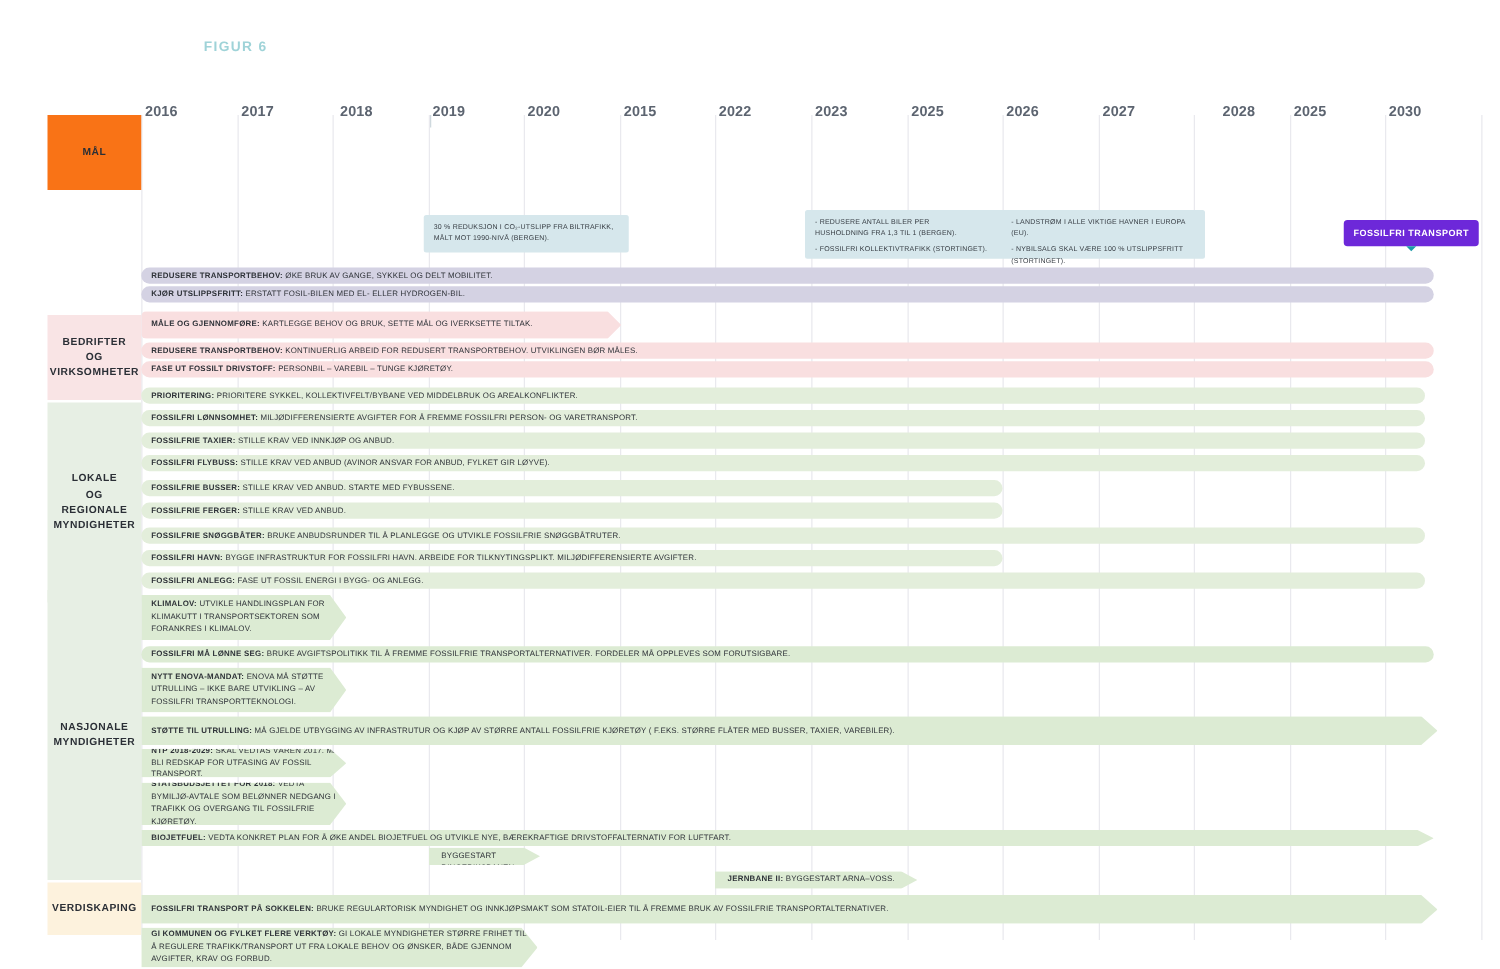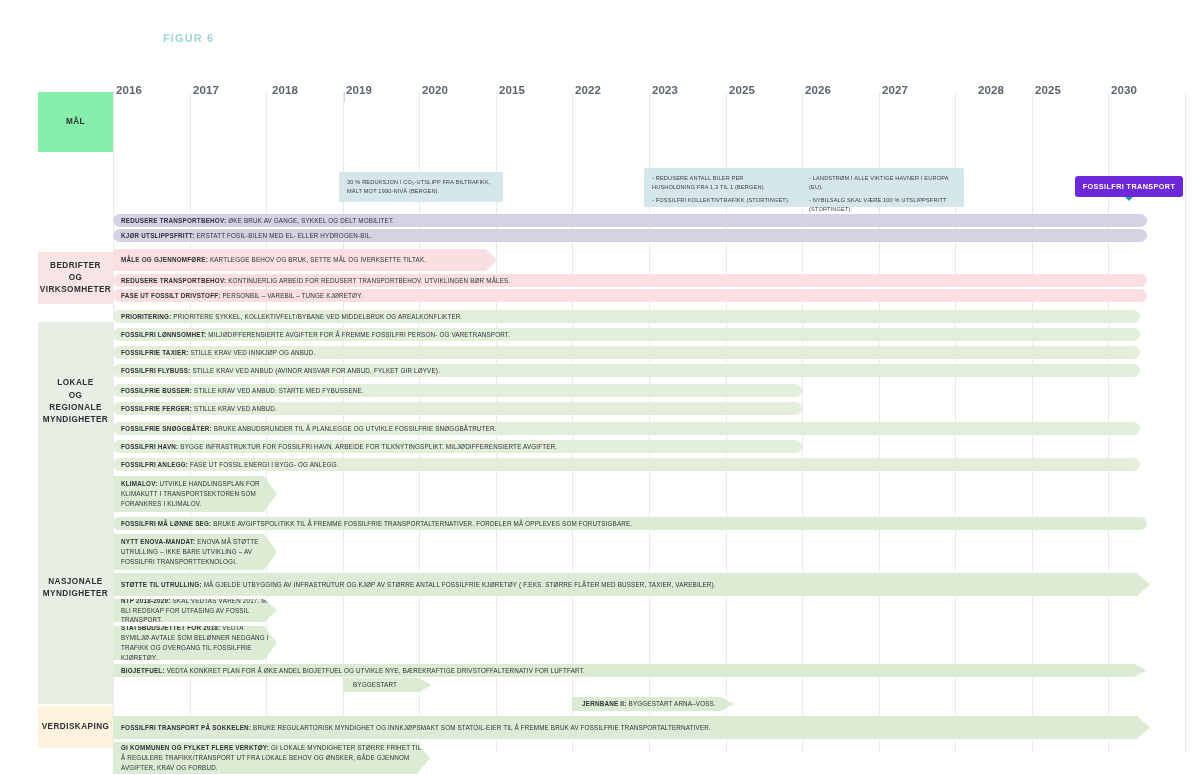--- a/index.html
+++ b/index.html
@@ -118,24 +118,24 @@
       <div class="yearlbl" style="left: 882px;">2027</div>
       <div class="vline" style="left: 955px; height: 660px;"></div>
       <div class="yearlbl" style="left: 978px;">2028</div>
       <div class="vline" style="left: 1032px; height: 660px;"></div>
       <div class="yearlbl" style="left: 1035px;">2025</div>
       <div class="vline" style="left: 1108px; height: 660px;"></div>
       <div class="yearlbl" style="left: 1111px;">2030</div>
       <div class="vline" style="left: 1185px; height: 660px;"></div>
     </div>
   <div id="catcol">
-      <div class="catband" style="top: 20px; height: 60px; background: #86efac;">
+      <div class="catband" style="top: 20px; height: 60px; background: #f97316;">
         <span>MÅL</span>
       </div>
-      <div class="catband" style="top: 180px; height: 52px; background: rgb(249, 228, 229);">
+      <div class="catband" style="top: 180px; height: 68px; background: rgb(249, 228, 229);">
         <span>BEDRIFTER<br>OG<br>VIRKSOMHETER</span>
       </div>
       <div class="catband" style="top: 250px; height: 160px; background: rgb(231, 239, 228);">
         <span>LOKALE<br>OG<br>REGIONALE<br>MYNDIGHETER</span>
       </div>
       <div class="catband" style="top: 400px; height: 232px; background: rgb(231, 239, 228);">
         <span>NASJONALE<br>MYNDIGHETER</span>
       </div>
       <div class="catband" style="top: 634px; height: 42px; background: rgb(253, 242, 221);">
         <span>VERDISKAPING</span>

